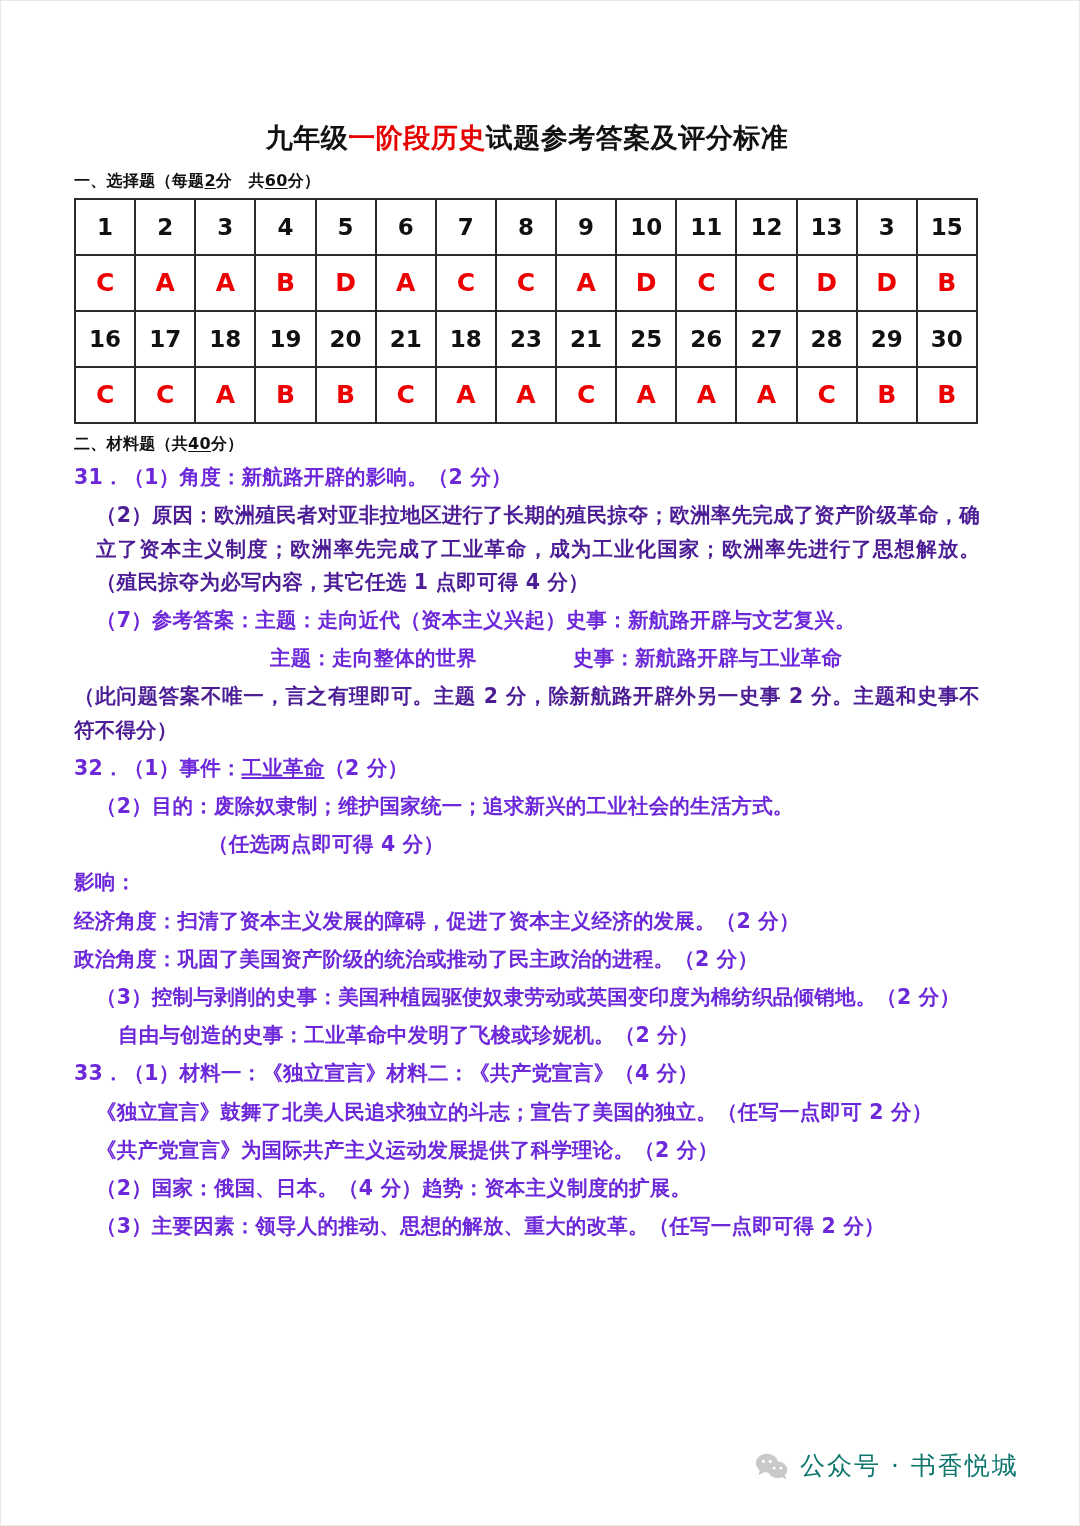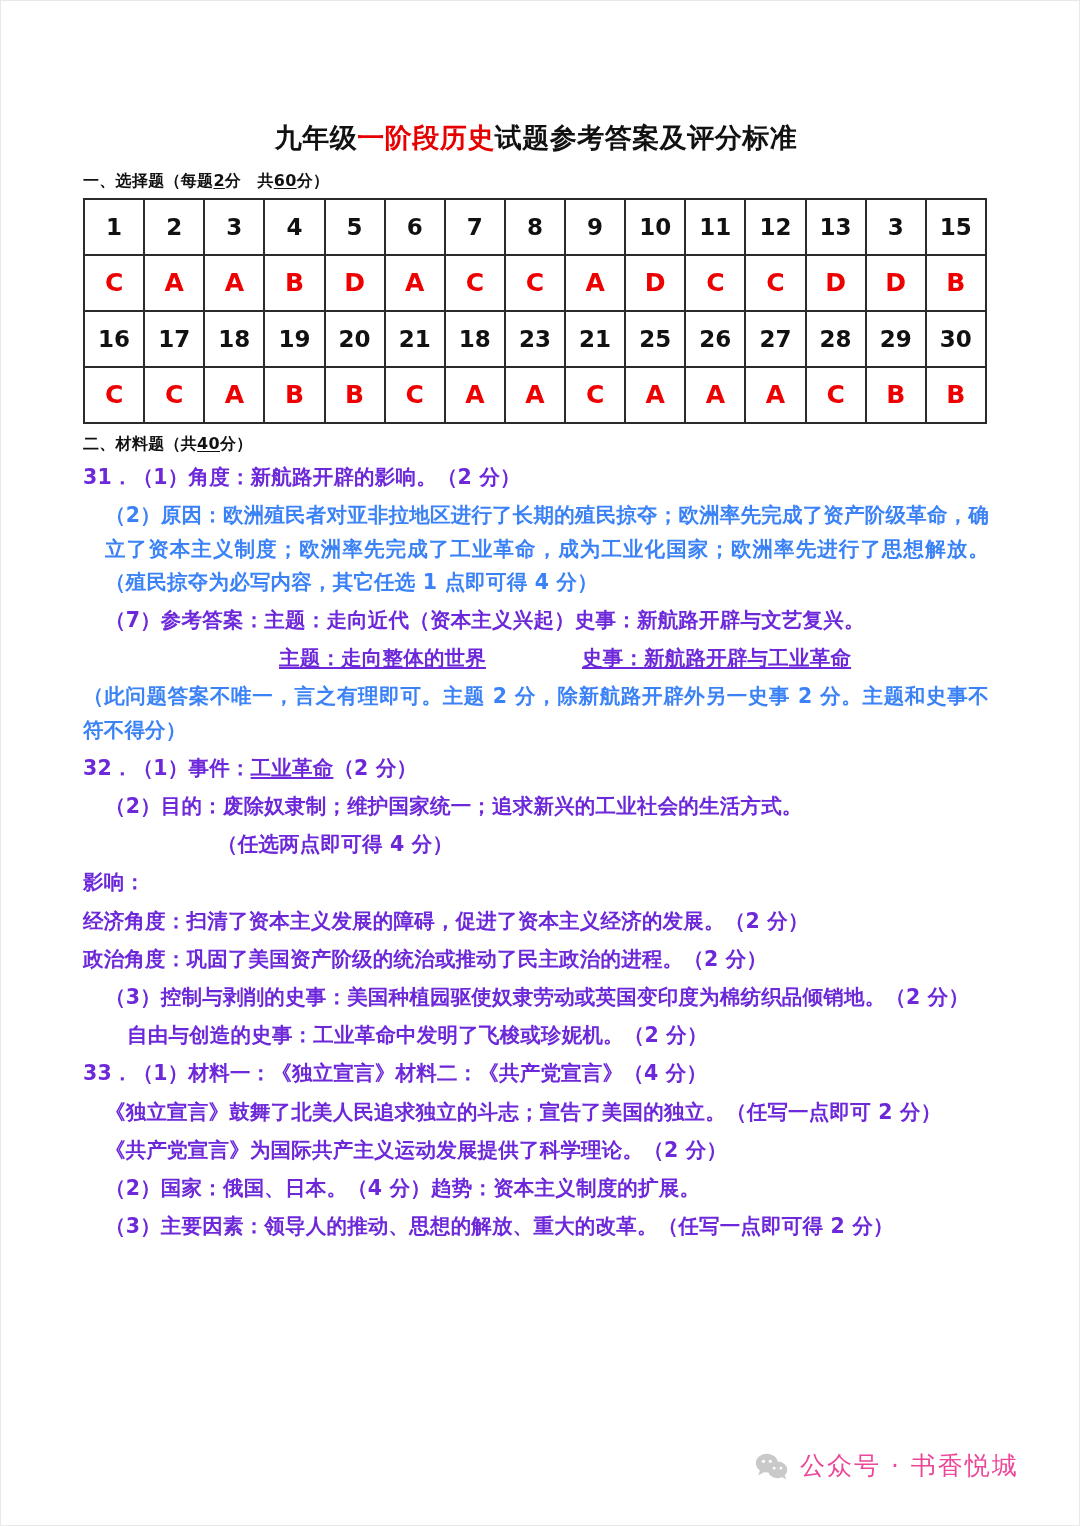--- a/index.html
+++ b/index.html
@@ -18,21 +18,21 @@
     position: absolute;
     left: 0; top: 0;
     width: 1080px;
     height: 1526px;
     background: #ffffff;
     box-sizing: border-box;
     border: 1px solid #e8e8e8;
   }
   .sheet {
     position: absolute;
-    left: 82px;
+    left: 73px;
     top: 120px;
     width: 906px;
   }
 
   
   .doc-title {
     text-align: center;
     font-size: 27px;
     font-weight: 700;
     letter-spacing: 0.5px;
@@ -83,42 +83,42 @@
     color: #6d28d9;
     margin: 0 0 5px 0;
     line-height: 1.62;
     letter-spacing: 0.2px;
     text-align: left;
     white-space: pre-wrap;
   }
   p.flow {
     font-size: 20.5px;
     font-weight: 700;
-    color: #3b82f6;
+    color: #4c1d95;
     margin: 0 0 5px 0;
     line-height: 1.62;
     letter-spacing: 0.2px;
     text-align: justify;
     text-justify: inter-ideograph;
   }
   .ind1 { padding-left: 22px; }
   .ind2 { padding-left: 44px; }
-  .ind-sub { padding-left: 196px; text-decoration: underline; }
+  .ind-sub { padding-left: 196px; }
   .ind-sub2 { padding-left: 134px; }
   .gap-sm { display: inline-block; width: 96px; }
 
   
   .watermark {
     position: absolute;
     left: 754px;
     top: 1448px;
     display: flex;
     align-items: center;
     gap: 11px;
-    color: #ec4899;
+    color: #0f766e;
     font-size: 25px;
     letter-spacing: 2px;
     font-weight: 400;
     user-select: none;
   }
   .wechat-mark { width: 34px; height: 28px; display: block; }
 </style>
 </head>
 <body>
 

